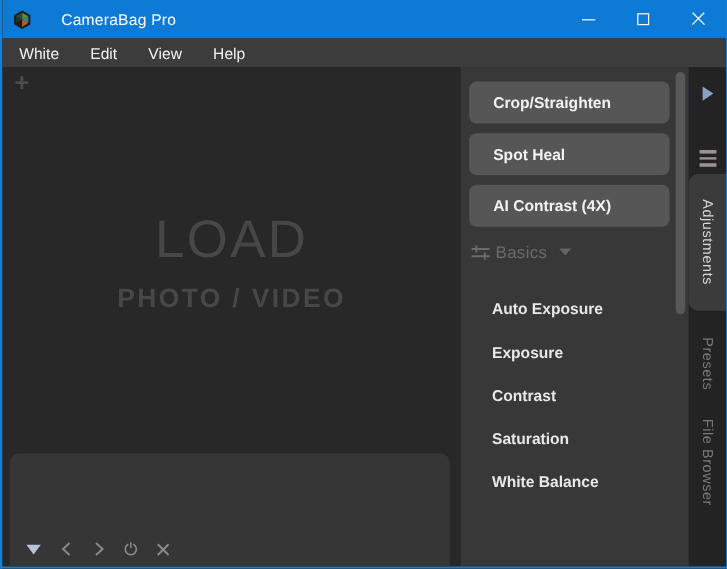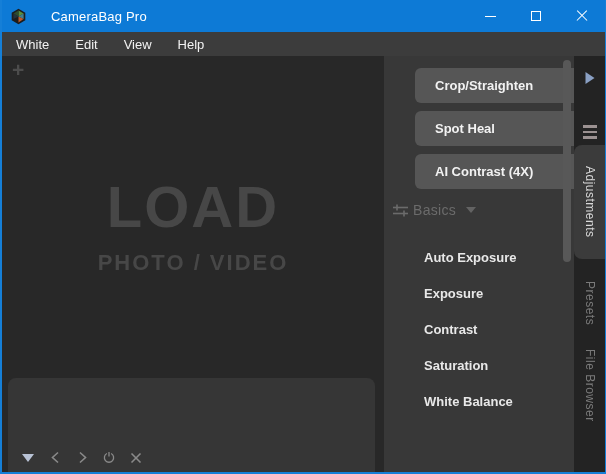--- a/index.html
+++ b/index.html
@@ -24,39 +24,39 @@
   
   .menubar { height:24px; background:#3c3c3c; display:flex; align-items:center; color:#f2f2f2; font-size:13px; }
   .menu-item { padding:0 13px; height:100%; display:flex; align-items:center; }
   .menu-item:first-child { padding-left:14px; }
   
   .body-row { display:flex; height:416px; }
   
   .canvas { position:relative; width:382px; height:100%; background:#282828; }
   .plus-icon { position:absolute; left:10px; top:2px; color:#4c4c4c; font-size:21px; font-weight:bold; }
   .load-block { position:absolute; left:0; right:0; top:122px; text-align:center; color:#474747; }
-  .load-title { font-size:58px; font-weight:bold; letter-spacing:2px; line-height:1; }
+  .load-title { font-size:44px; font-weight:normal; letter-spacing:2px; line-height:1; }
   .load-subtitle { font-size:22px; font-weight:bold; letter-spacing:2px; margin-top:14px; }
   .filmstrip { position:absolute; left:6px; bottom:0; width:367px; height:94px; background:#363636; border-radius:8px 8px 0 0; }
   .strip-icons { position:absolute; left:14px; bottom:8px; display:flex; align-items:center; gap:15px; }
   .strip-icons > div { width:12px; height:13px; display:flex; align-items:center; justify-content:center; }
   .tri-down { width:0; height:0; border-left:6px solid transparent; border-right:6px solid transparent; border-top:8px solid #b9c3d6; }
   
   .panel { position:relative; width:190px; height:100%; background:#383838; }
   .tool-btn {
     display:block; width:167px; height:35px; margin:0 0 8px 7px; background:#565656; border:none;
     border-radius:6px; color:#f2f2f2; font-weight:bold; font-size:13px; text-align:left; padding-left:20px;
     font-family:"Liberation Sans","DejaVu Sans",sans-serif;
   }
-  .tool-btns { padding-top:12px;margin-left:24px; }
+  .tool-btns { padding-top:12px; }
   .basics-header { display:flex; align-items:center; margin:13px 0 0 8px; color:#6b6b6b; }
   .basics-label { font-size:14px; margin-left:4px; letter-spacing:0.3px; }
   .tri-small { width:0; height:0; border-left:5px solid transparent; border-right:5px solid transparent; border-top:6px solid #636363; margin-left:10px; }
   .basics-items { margin-top:21px; }
-  .basics-item { padding-left:40px; height:36px; display:flex; align-items:center; color:#e8e8e8; font-size:13px; font-weight:bold; }
+  .basics-item { padding-left:26px; height:36px; display:flex; align-items:center; color:#e8e8e8; font-size:13px; font-weight:bold; }
   .scrollbar-thumb { position:absolute; right:3px; top:4px; width:8px; height:202px; background:#585858; border-radius:4px; }
   
   .tabstrip { position:relative; width:31px; height:100%; background:#232323; }
   .collapse-arrow { position:absolute; top:16px; left:50%; transform:translateX(-50%); width:0; height:0;
     border-top:6px solid transparent; border-bottom:6px solid transparent; border-left:9px solid #8aa0c4; }
   .hamburger { position:absolute; top:69px; left:50%; transform:translateX(-50%); display:flex; flex-direction:column; gap:3px; }
   .hamburger span { display:block; width:14px; height:2.5px; background:#9b9191; }
   .tab { position:absolute; left:0; width:31px; display:flex; align-items:center; justify-content:center; }
   .tab-text { writing-mode:vertical-rl; font-size:12px; letter-spacing:0.5px; }
   .tab-active { top:89px; height:114px; background:#3b3b3b; border-radius:8px 0 0 8px; }

